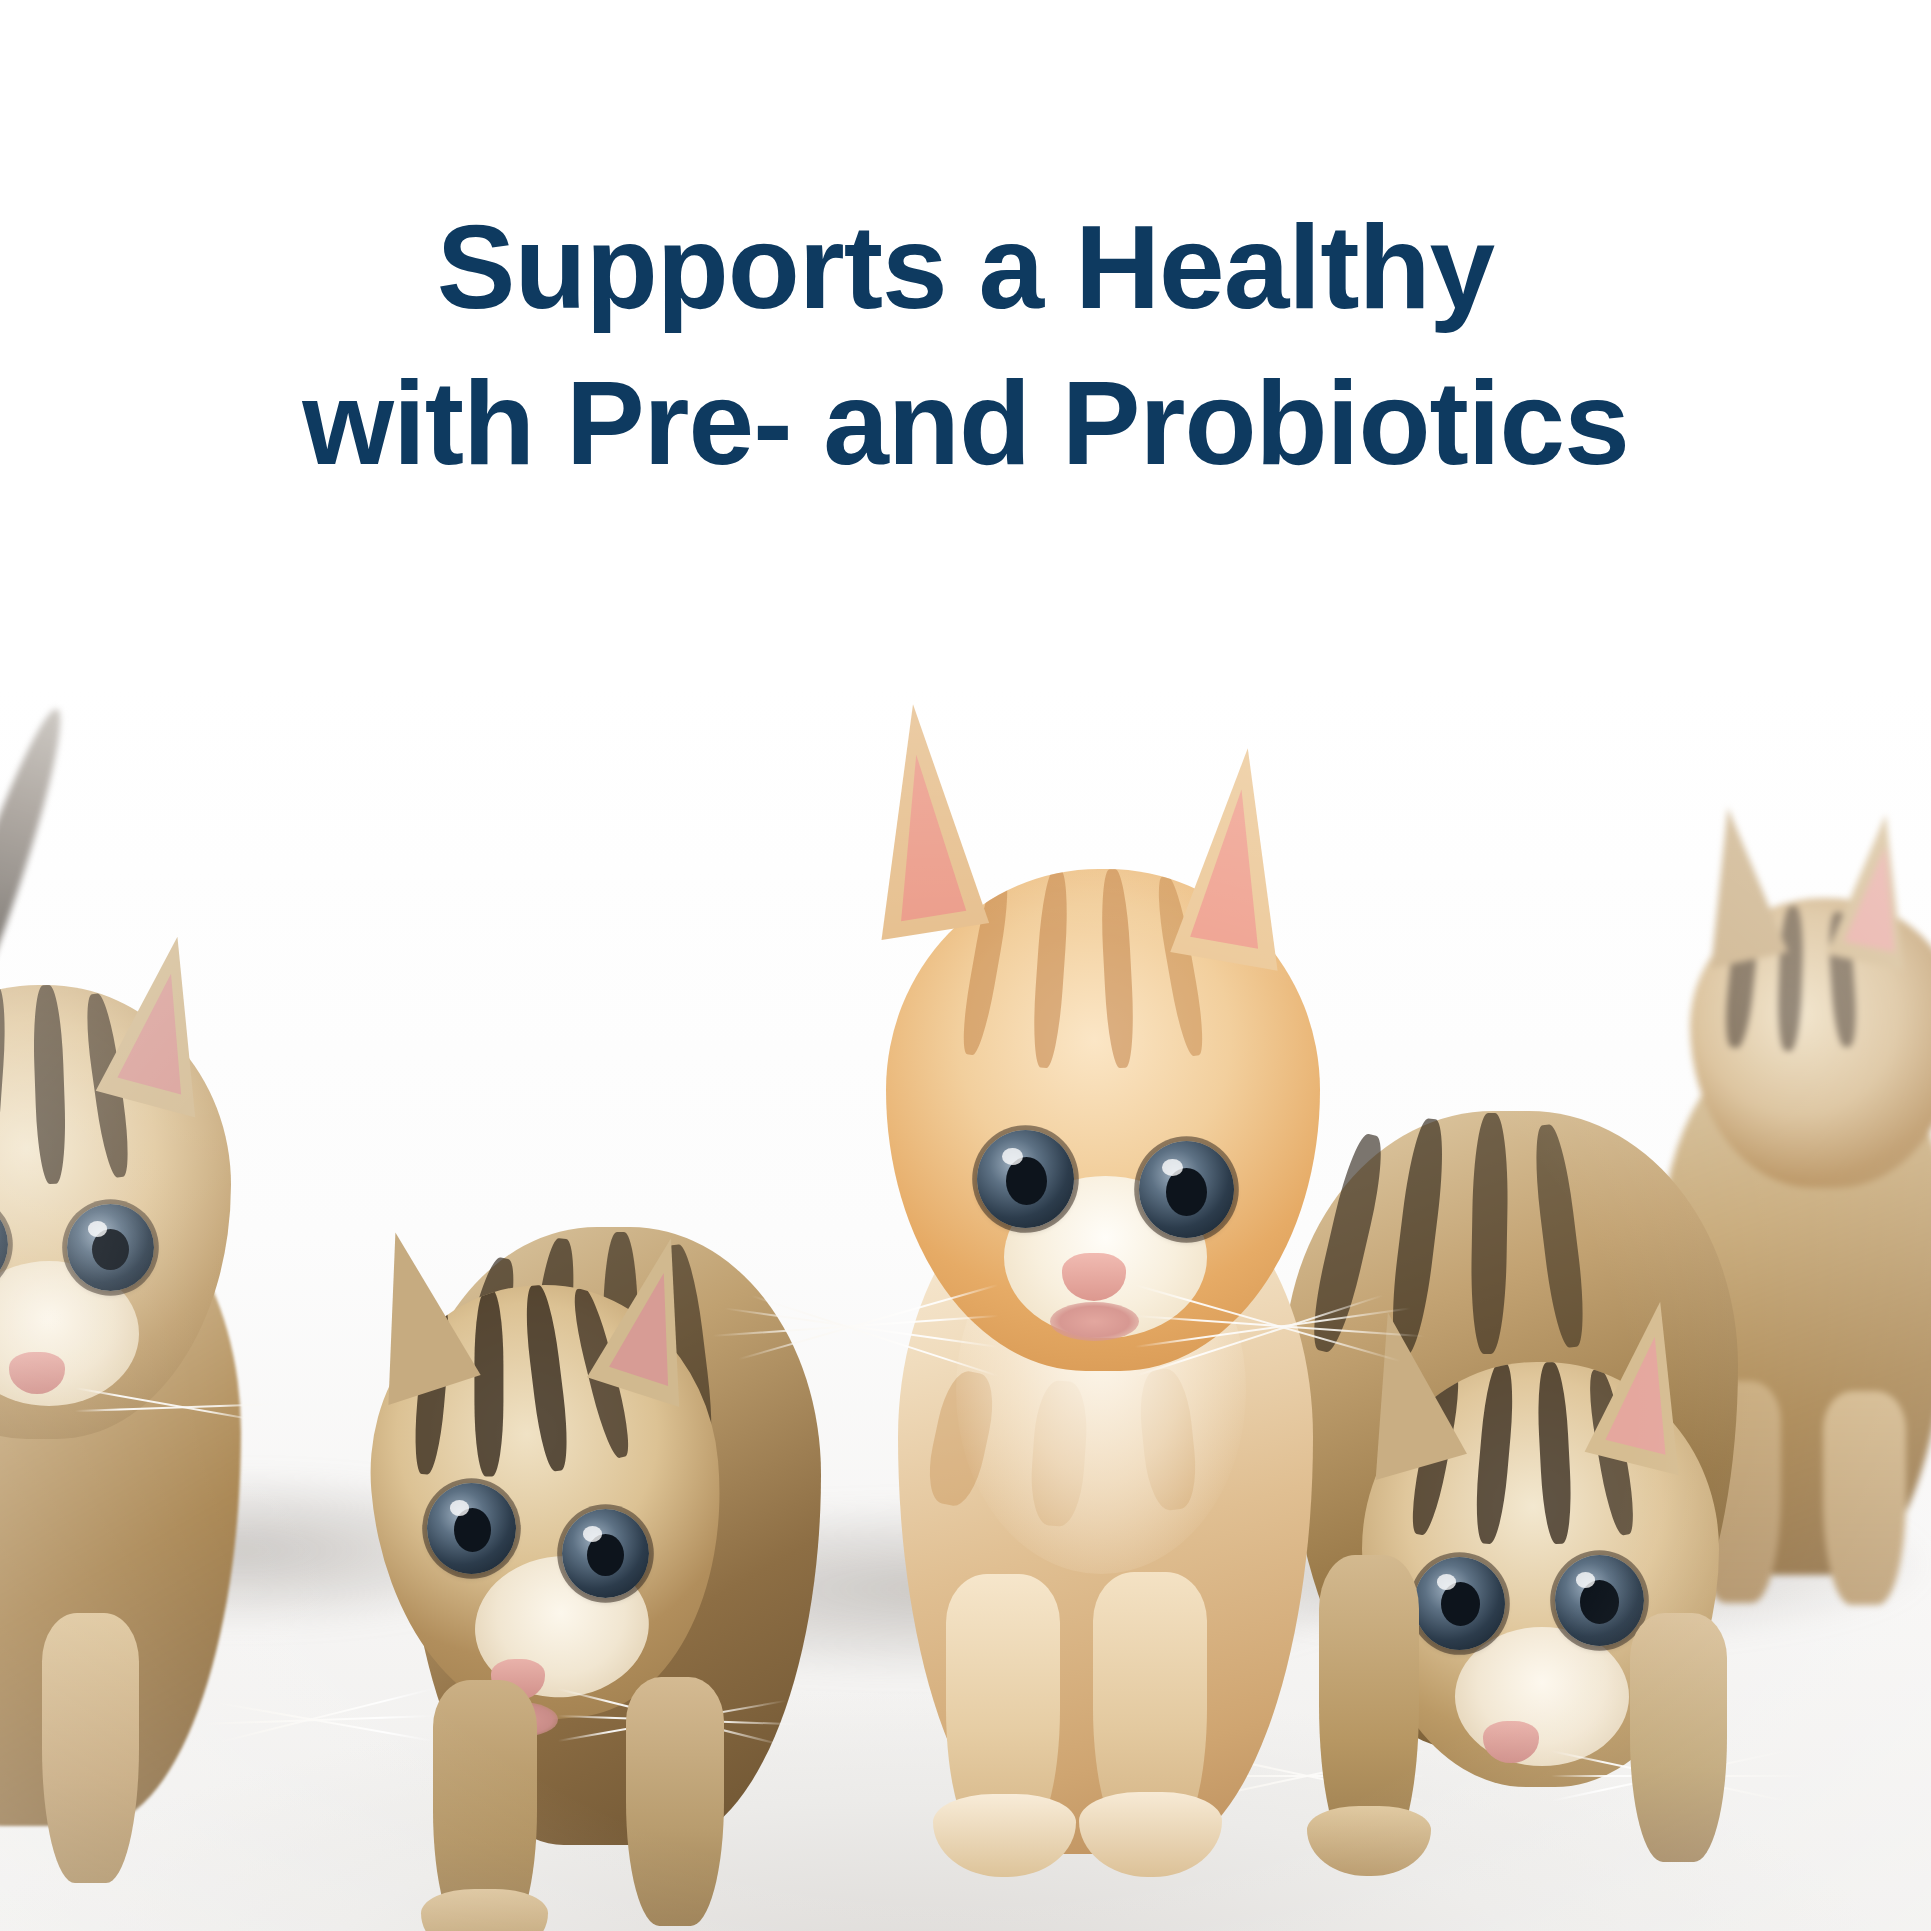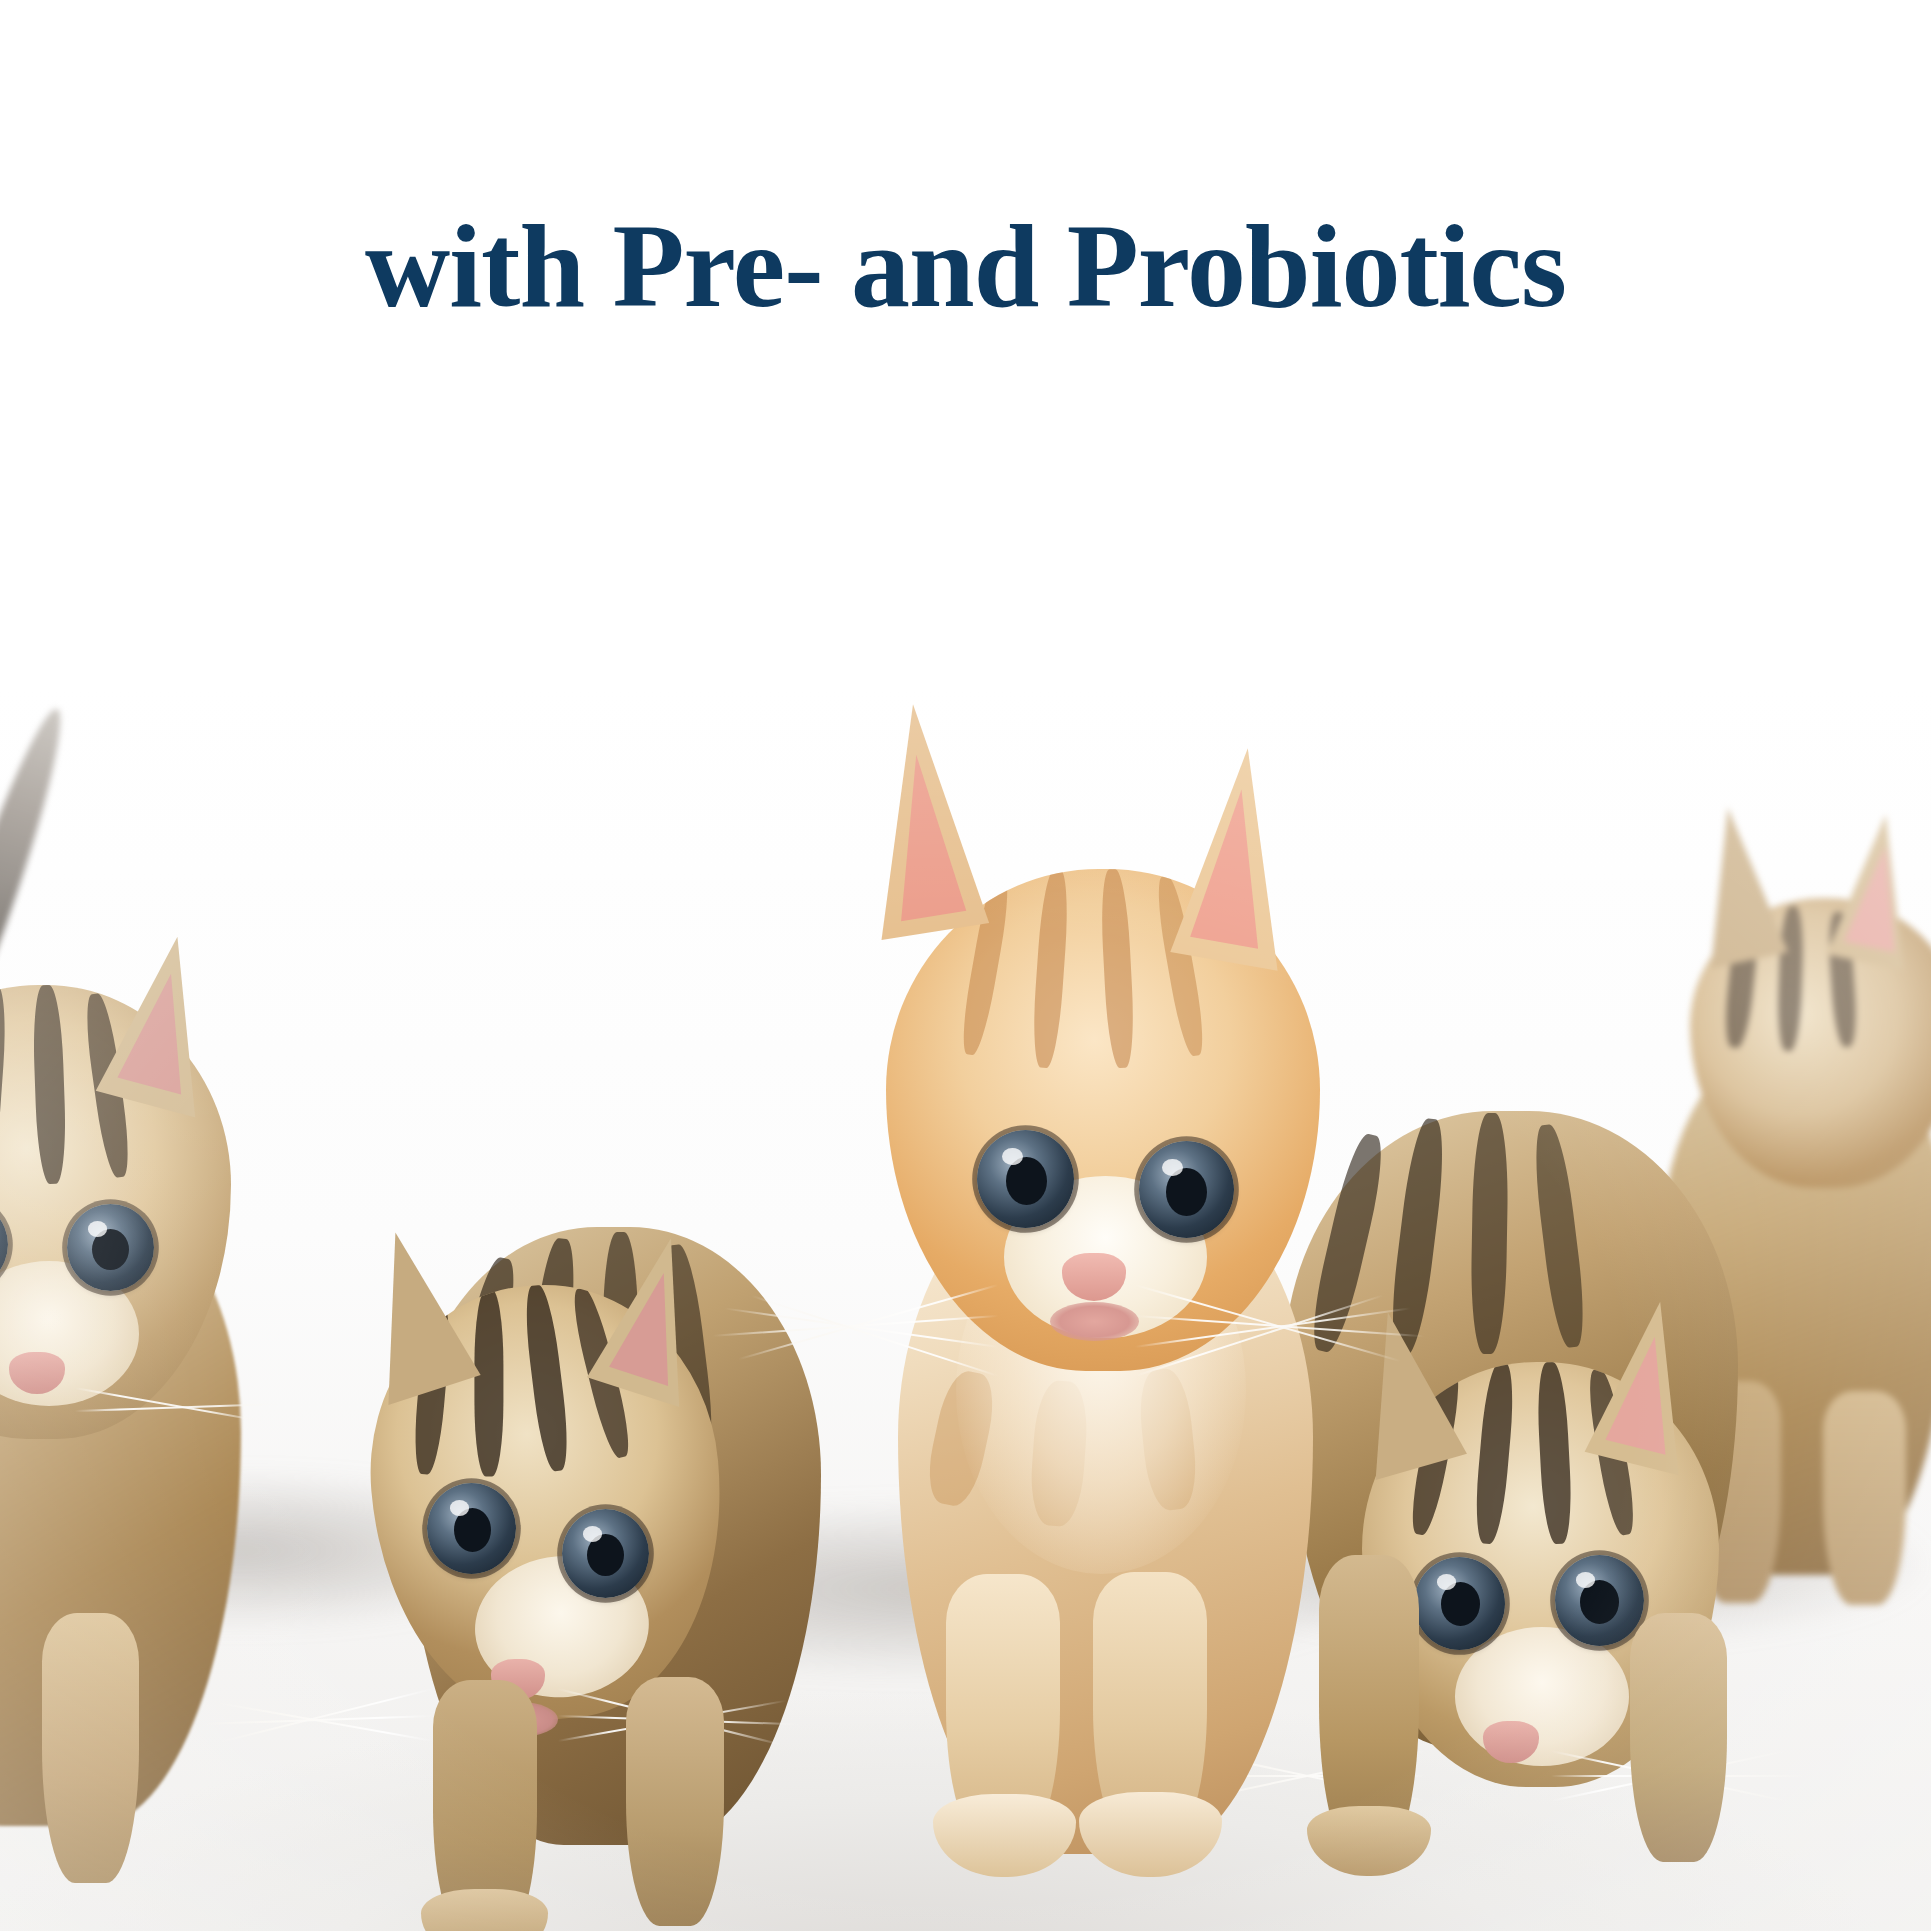--- a/index.html
+++ b/index.html
@@ -37,21 +37,21 @@
     color:#0E3A60;
     font-family:"Liberation Sans", sans-serif;
     font-weight:700;
     font-size:120px;
     line-height:156px;
     letter-spacing:-1px;
     white-space:nowrap;
   }
   .hl-line.l1 { font-size:118px; }
   .hl-line.l2 { font-size:118px; }
-  .hl-line.l3 { font-size:118px;font-family:Liberation Serif, serif; }
+  .hl-line.l3 { font-size:118px; }
 
   
   .photo {
     position:absolute;
     left:0; top:686px;
     width:1931px; height:1246px;
     overflow:hidden;
     background:
       radial-gradient(ellipse 1352px 406px at 48% 104%, #dcd9d6 0%, #ecebe9 45%, rgba(255,255,255,0) 72%),
       linear-gradient(180deg,#ffffff 0%, #fcfcfc 44%, #f6f5f4 72%, #efeeec 100%);
@@ -137,20 +137,21 @@
   }
   .blurred { filter:blur(3.4px); }
   .soft { filter:blur(1.5px); }
 </style>
 </head>
 <body>
 
 <div class="canvas">
 
   <div class="headline">
+    <span class="hl-line l1">Supports a Healthy</span>
     <span class="hl-line l3">with Pre- and Probiotics</span>
   </div>
 
   <div class="photo">
 
     <div class="shadowpatch" style="left:-58px; top:792px; width:599px; height:145px;"></div>
     <div class="shadowpatch" style="left:502px; top:821px; width:869px; height:164px;"></div>
     <div class="shadowpatch" style="left:1188px; top:801px; width:734px; height:154px;"></div>
 
     <div class="kit blurred" style="left:1661px; top:29px; width:290px; height:908px;">

